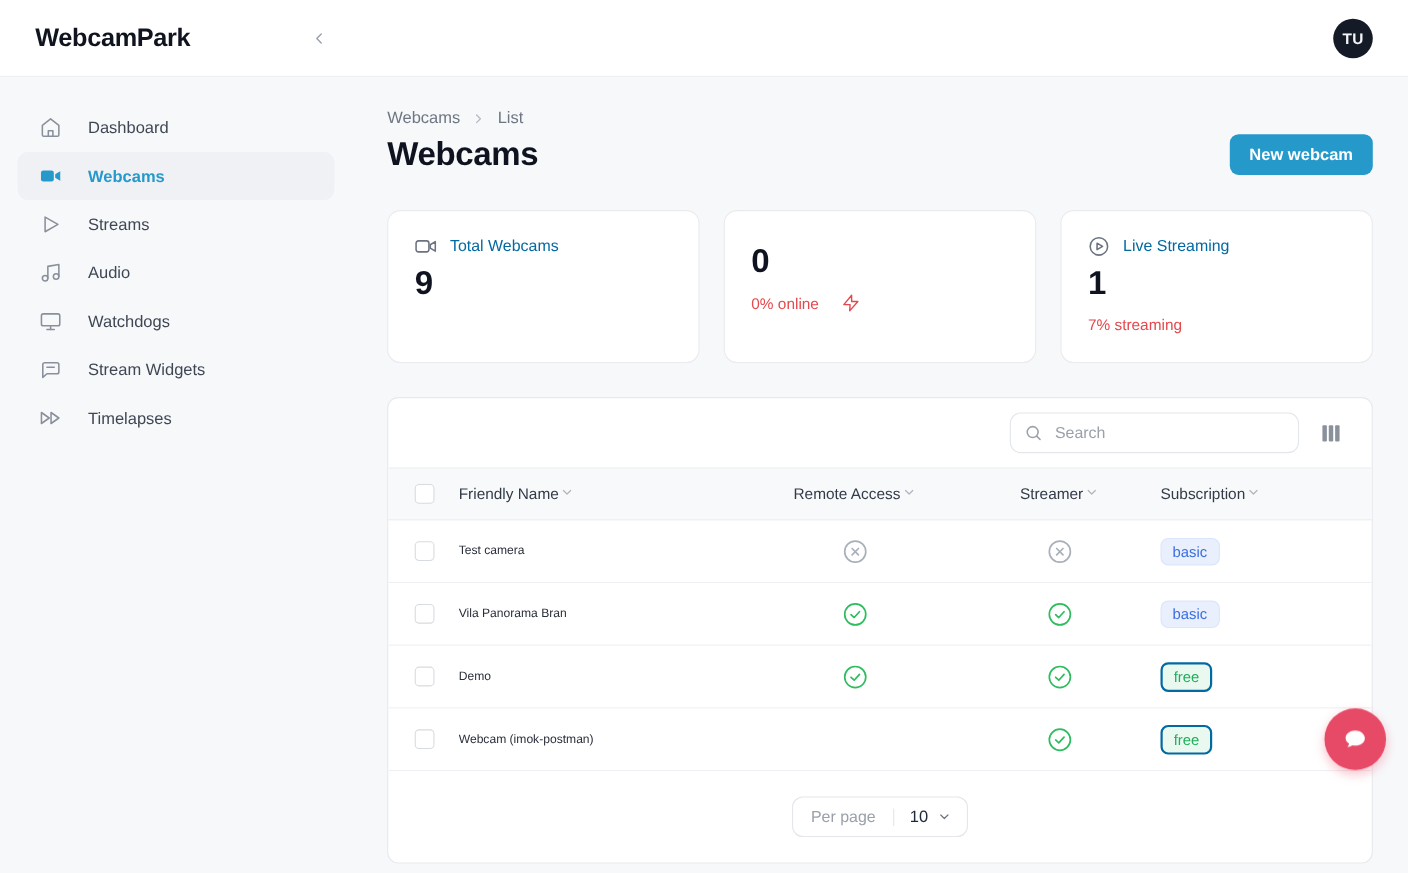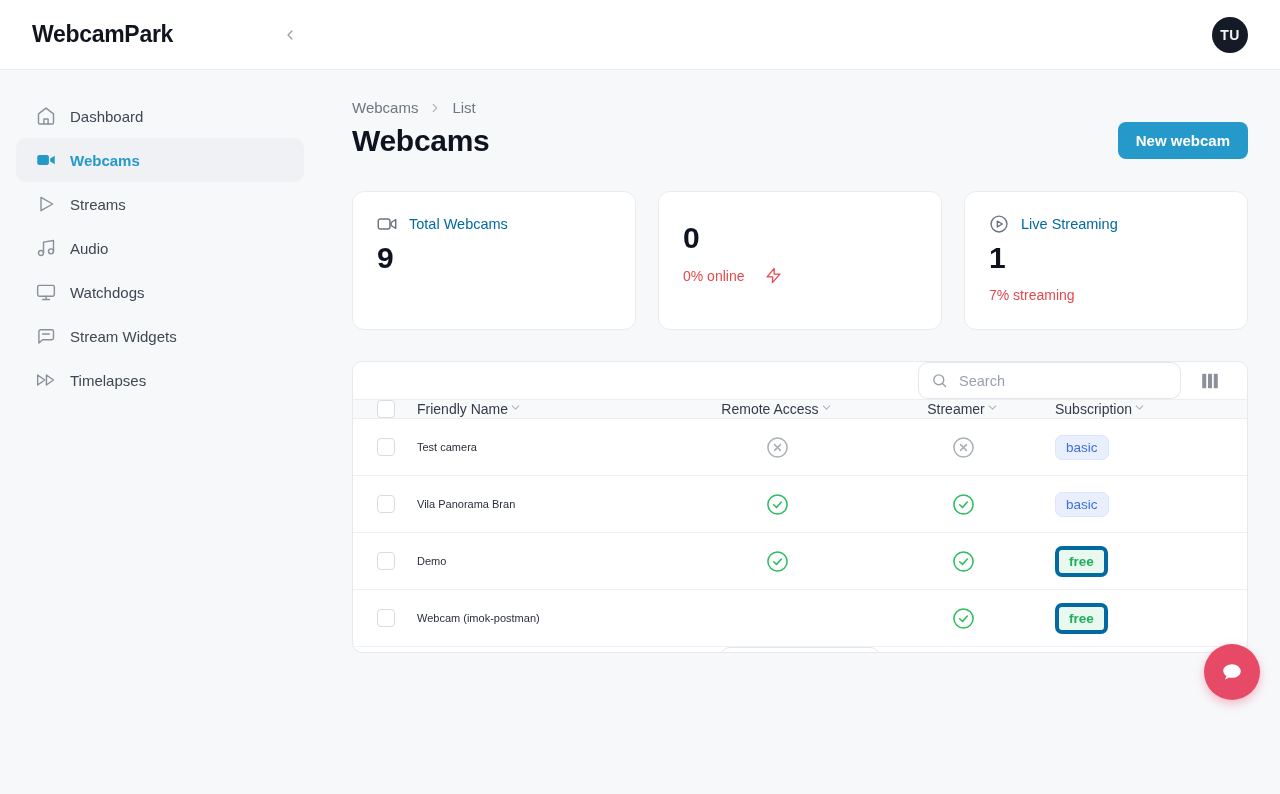--- a/index.html
+++ b/index.html
@@ -28,21 +28,21 @@
     background:var(--avatar-bg,#151b26); color:#f2f4f7;
     display:flex; align-items:center; justify-content:center;
     font-size:14px; font-weight:600; letter-spacing:.3px; cursor:pointer;
   }
 
   
   .shell { display:flex; height:724px; }
   .sidebar { width:320px; flex:0 0 320px; padding-top:24px; }
   .side-item {
     height:44px; margin:0 16px; padding:0 20px; border-radius:10px;
-    display:flex; align-items:center; gap:14px; cursor:pointer;
+    display:flex; align-items:center; gap:24px; cursor:pointer;
     color:#3f4754; font-size:15px; font-weight:500;
   }
   .side-item .icn { color:#8a909b; }
   .side-item.active { background:#f0f1f4; color:var(--accent,#2699cb); font-weight:600; }
   .side-item.active .icn { color:var(--accent,#2699cb); }
 
   .main { flex:1; padding:29px 32px 0 32px; }
 
   
   .breadcrumb { display:flex; align-items:center; gap:10px; font-size:15px; color:#6e7683; }
@@ -63,21 +63,21 @@
     height:139px; padding:22px 24px;
   }
   .card-label { display:flex; align-items:center; gap:12px; color:#0369a1; font-size:14.5px; }
   .card-label .icn { color:#6b7280; }
   .card-value { margin-top:7px; font-size:30px; font-weight:700; color:#0f1320; }
   .card-sub { margin-top:12px; font-size:14px; color:var(--danger,#e5484d); display:flex; align-items:center; gap:20px; }
 
   
   .table-card {
     margin-top:31px; background:#fff; border:1px solid #e7e9ed; border-radius:10px;
-    overflow:hidden; height:292px; display:flex; flex-direction:column;
+    overflow:hidden; height:424px; display:flex; flex-direction:column;
   }
   .toolbar { height:63px; display:flex; align-items:center; justify-content:flex-end; padding:0 24px; gap:16px; }
   .search-box { position:relative; width:263px; }
   .search-box .icn { position:absolute; left:13px; top:10px; color:#9aa1ab; pointer-events:none; }
   .search-box input {
     width:100%; height:37px; border:1px solid #e3e6ea; border-radius:10px;
     padding:0 12px 0 40px; font-family:inherit; font-size:14.5px; color:#374151; outline:none;
   }
   .search-box input::placeholder { color:#9aa1ab; }
   .cols-btn { background:none; border:none; cursor:pointer; padding:2px; color:#8b919b; }
@@ -95,21 +95,21 @@
   }
   .trow { height:57px; border-bottom:1px solid #eef0f3; cursor:pointer; }
   .trow:last-of-type { border-bottom:1px solid #eef0f3; }
   .cell-name { font-size:11px; color:#2a2f3a; }
   .cell-status { display:flex; justify-content:center; }
   .badge {
     display:inline-block; font-size:13.5px; font-weight:500;
     padding:4px 10px; border-radius:7px; margin-left:16px;
   }
   .badge-blue { color:var(--badge-basic-text,#3b6fe0); background:var(--badge-basic-bg,#e9effc); border:1px solid #dbe5fb; }
-  .badge-green { color:var(--badge-free-text,#1fae5c); background:var(--badge-free-bg,#e9f9f0); border:4px solid #0369a1;font-weight:bold; }
+  .badge-green { color:var(--badge-free-text,#1fae5c); background:var(--badge-free-bg,#e9f9f0); border:2px solid #0369a1; }
 
   .tfoot { flex:1; display:flex; align-items:center; justify-content:center; }
   .perpage {
     display:flex; align-items:center; height:37px; border:1px solid #e3e6ea; border-radius:10px;
     overflow:hidden; background:#fff;
   }
   .perpage-label {
     display:flex; align-items:center; padding:0 16px; color:#9aa1ab; font-size:14.5px;
     border-right:1px solid #e3e6ea;
   }

